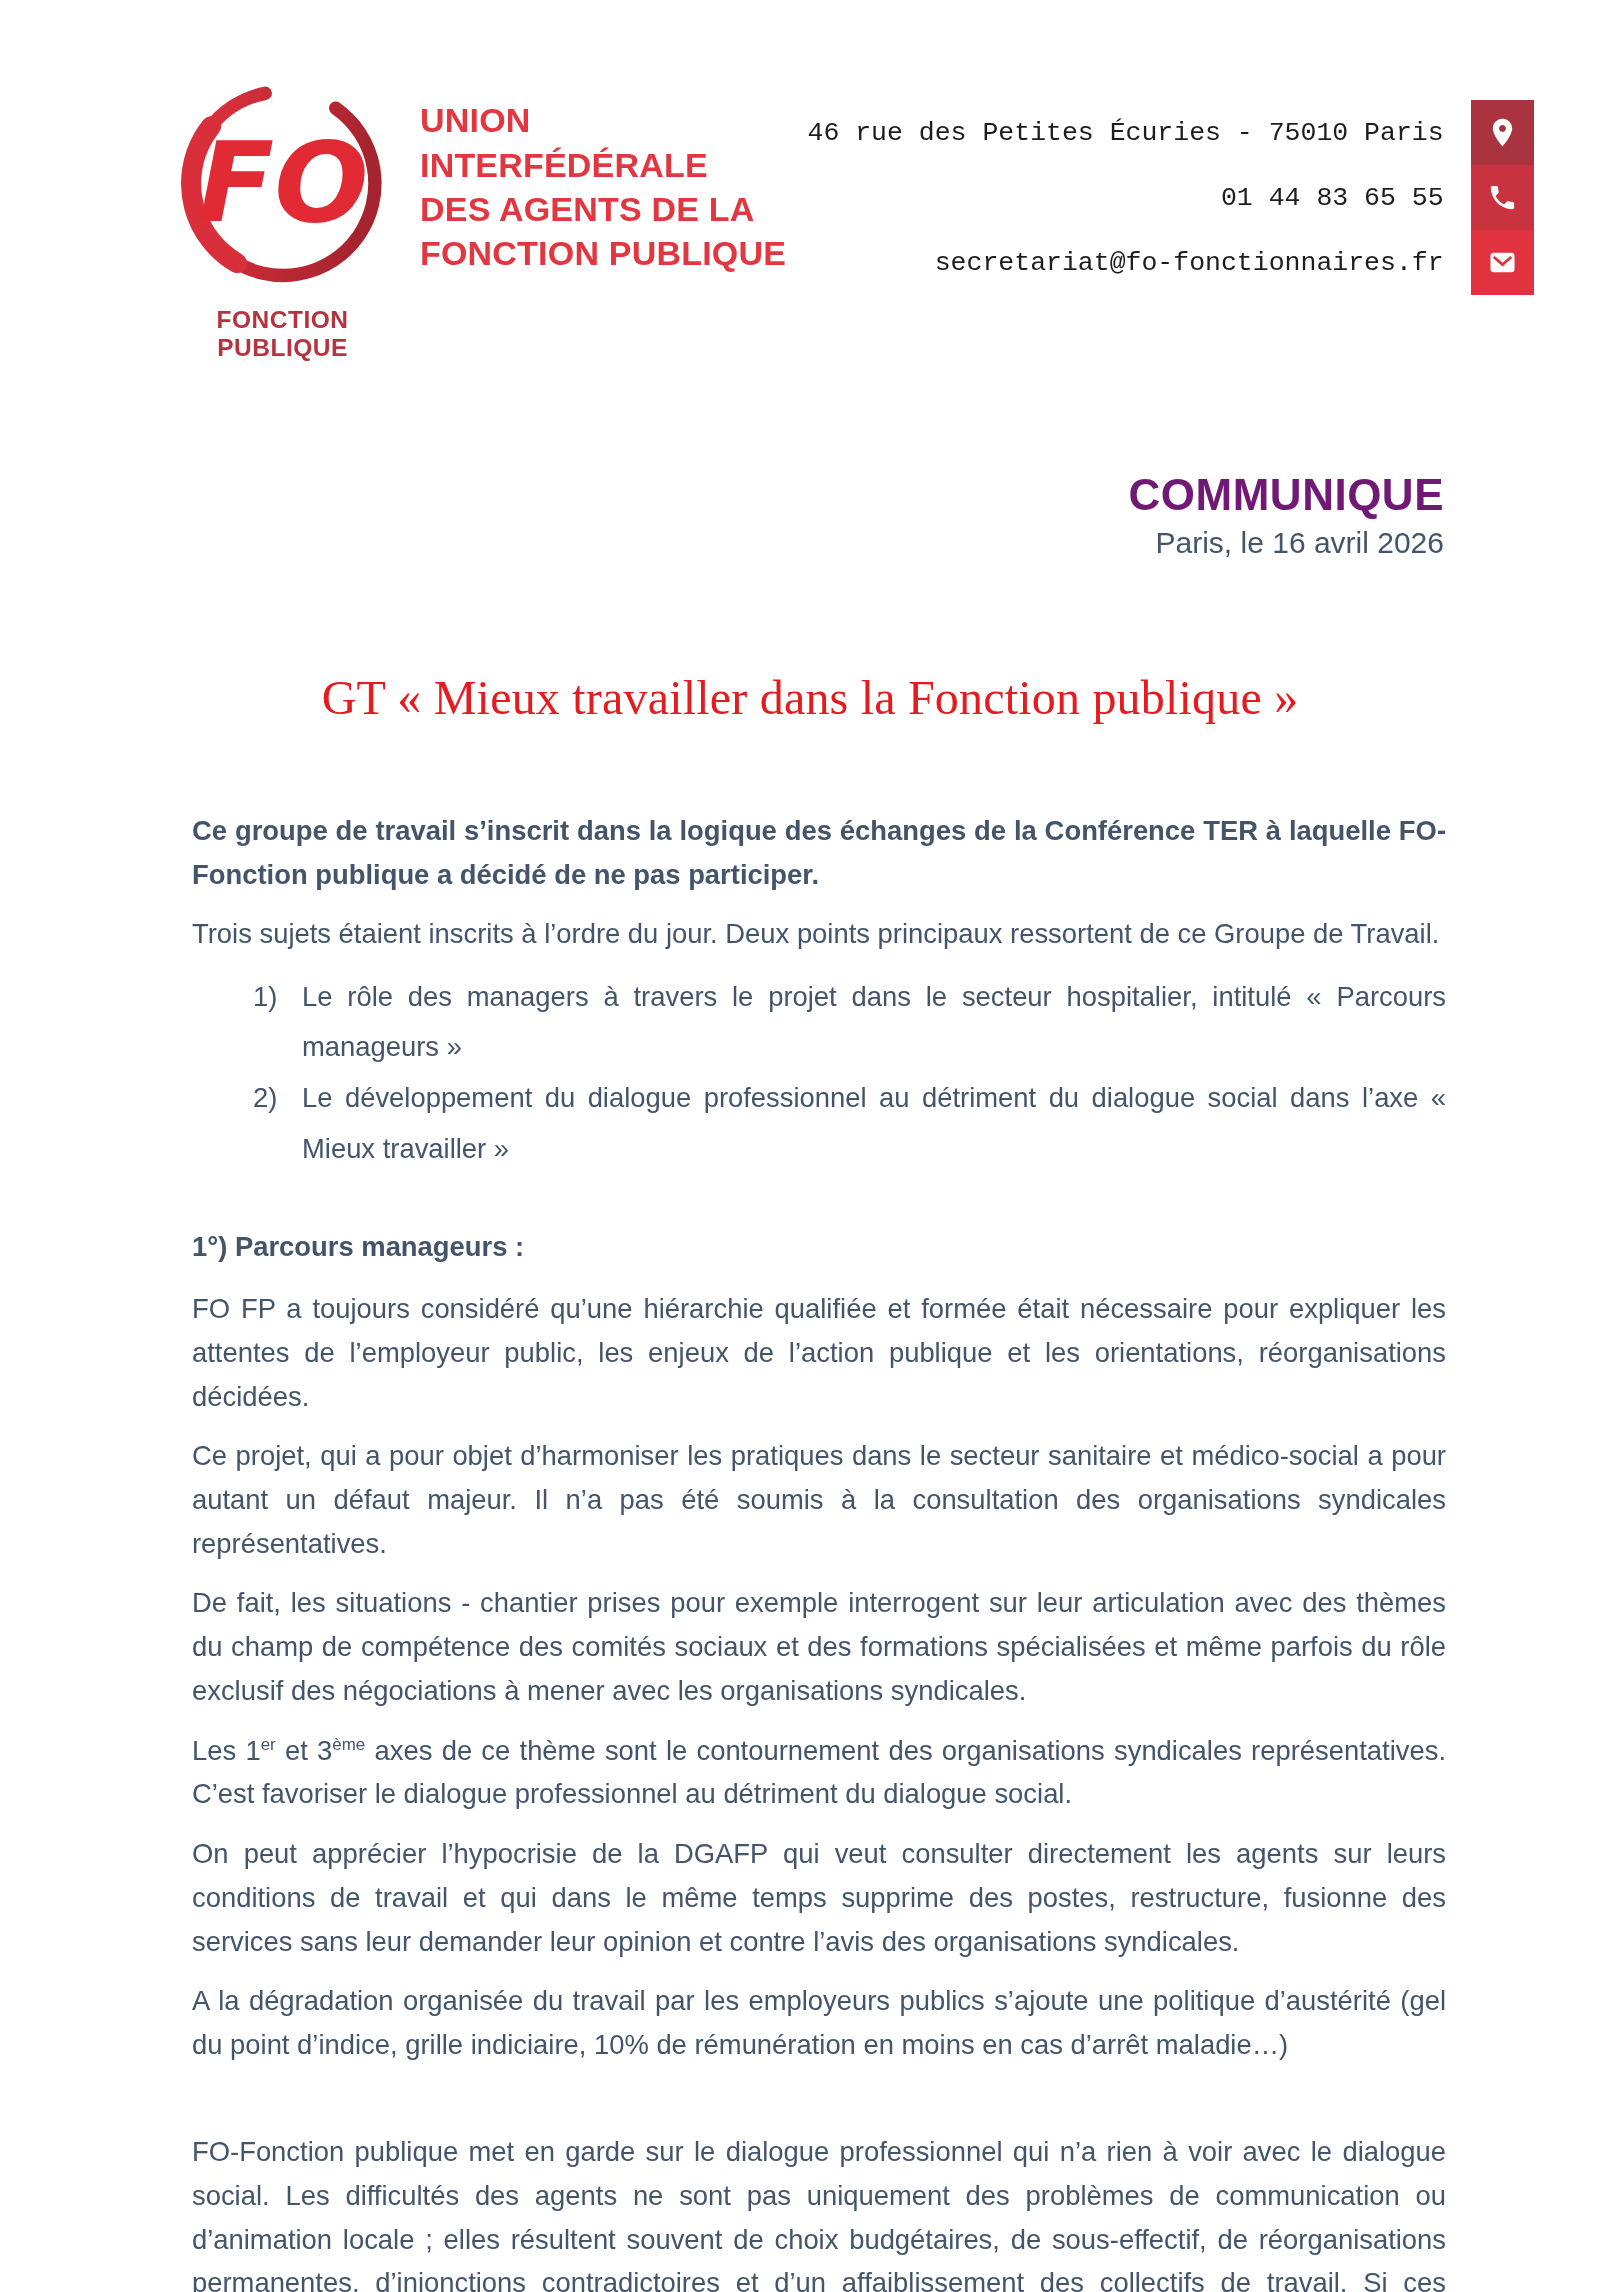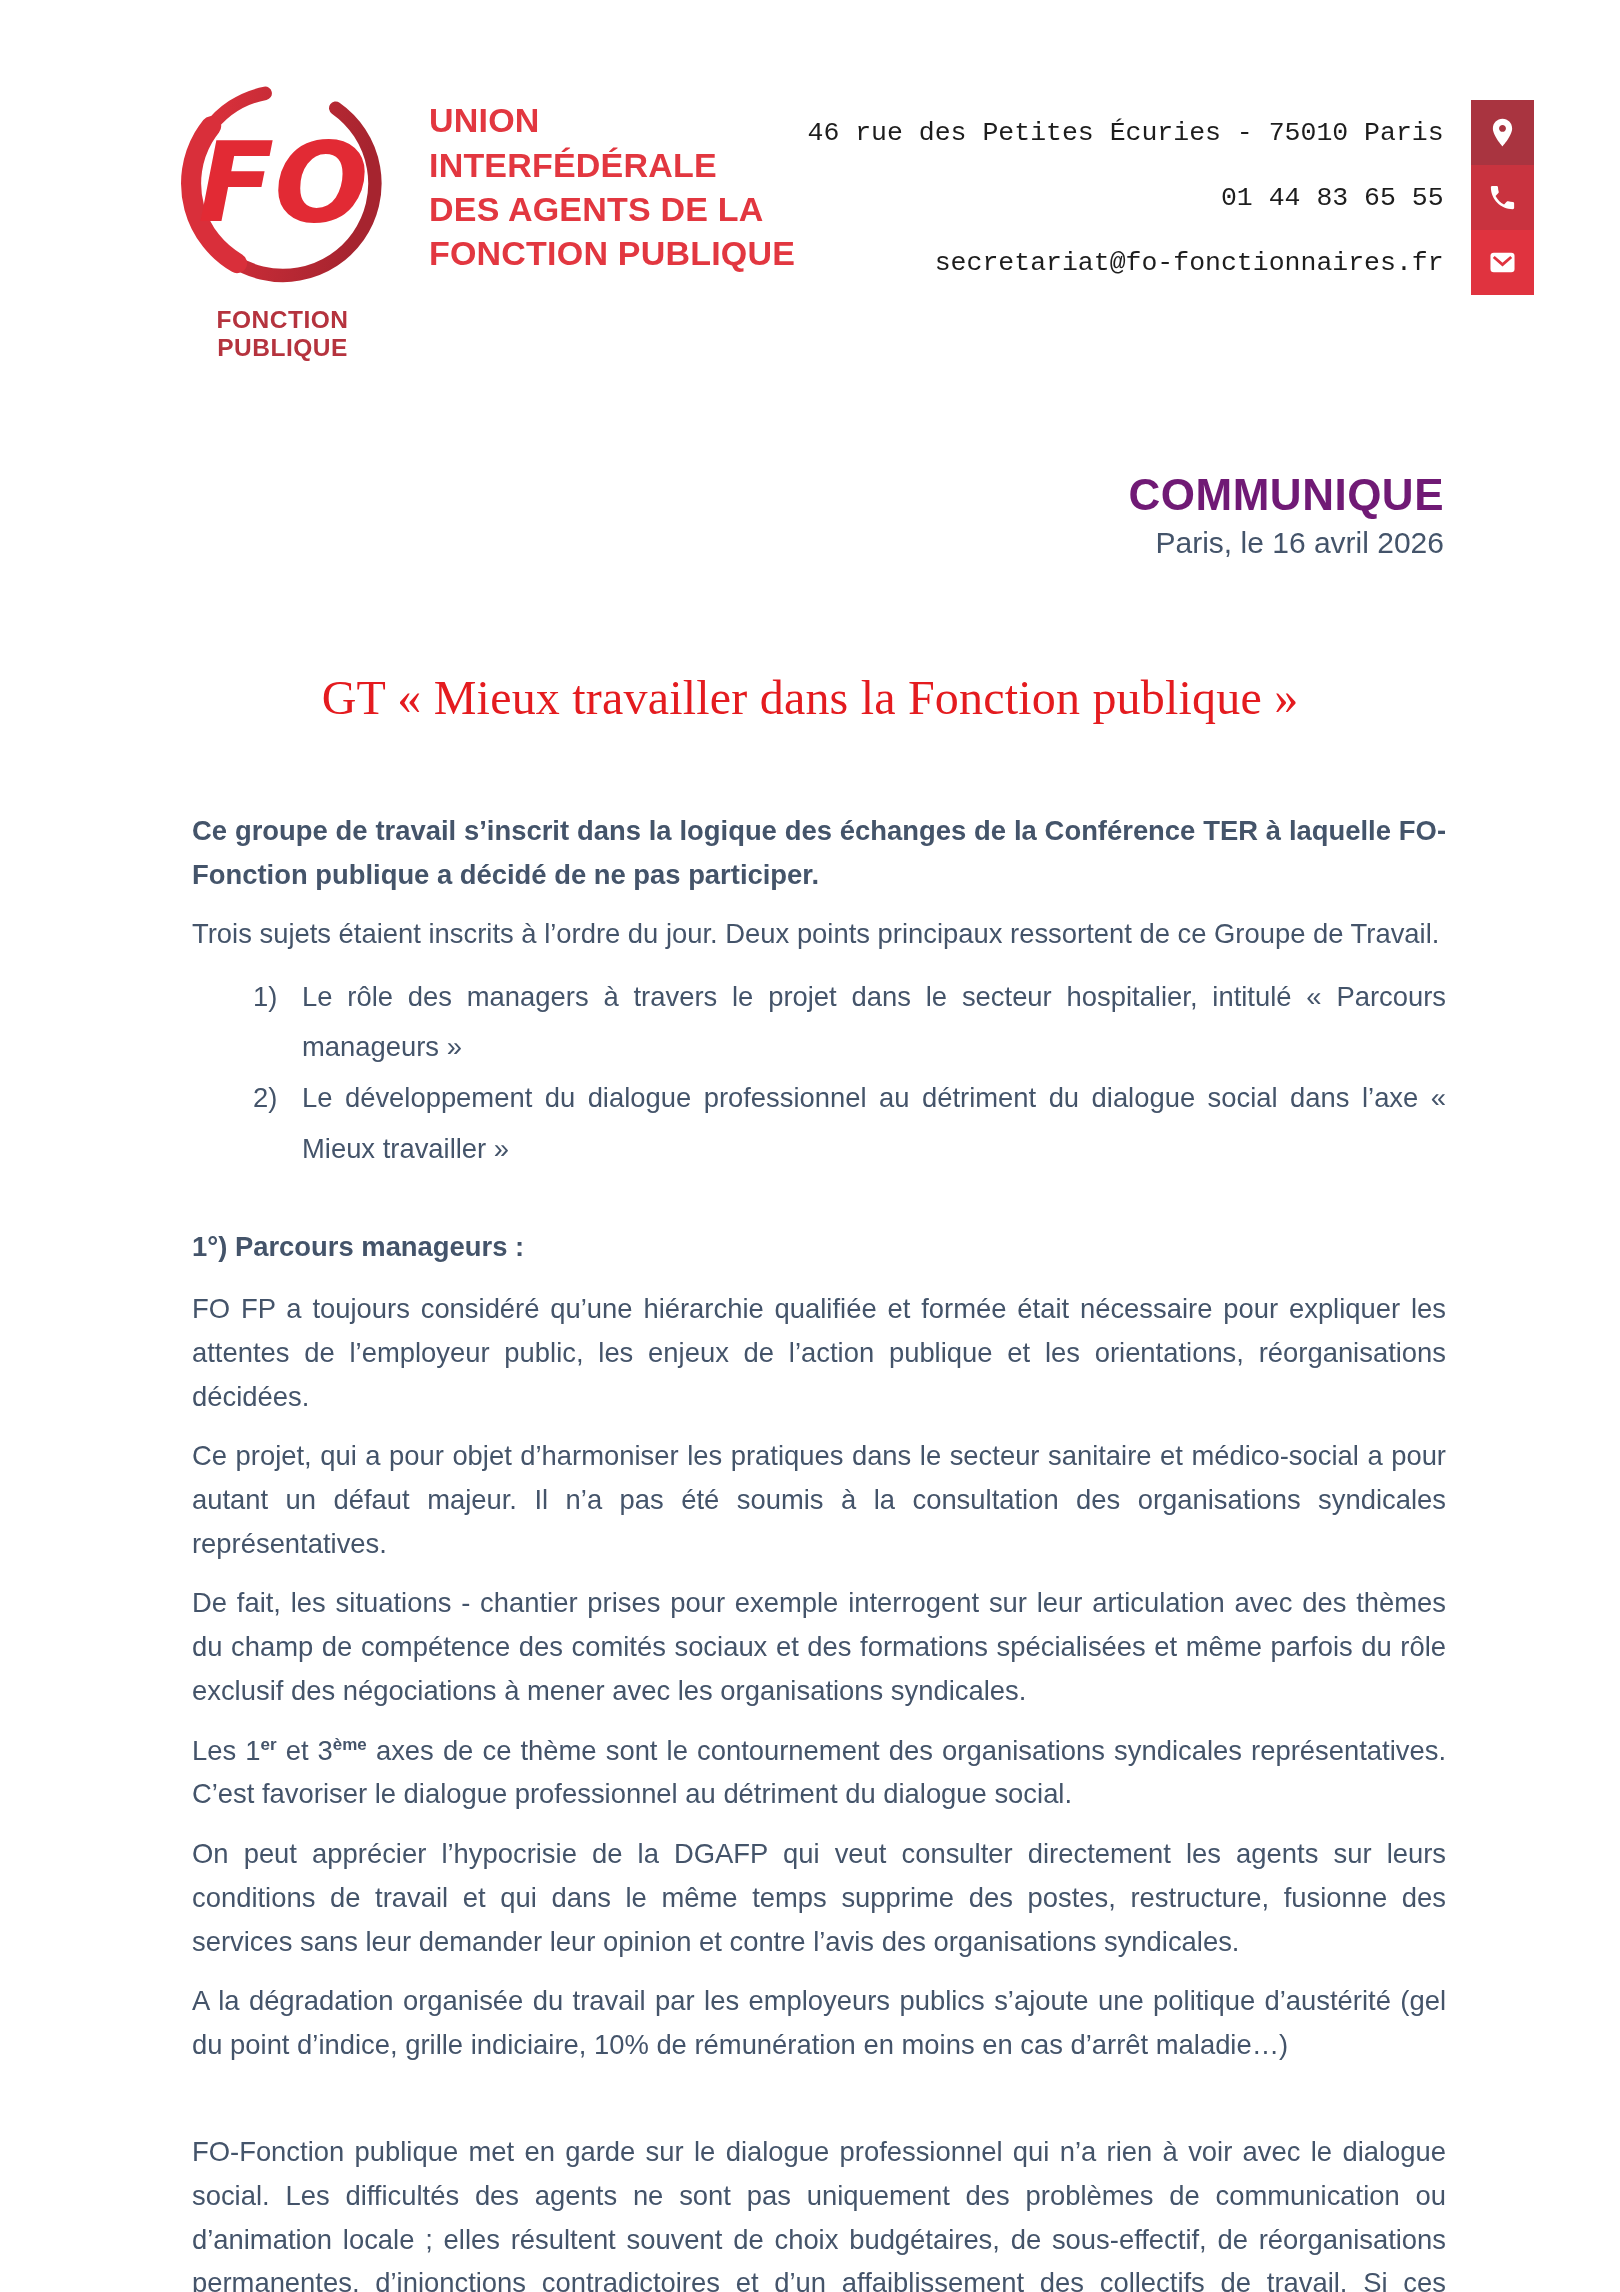--- a/index.html
+++ b/index.html
@@ -6,21 +6,21 @@
   body{
     width:1620px; min-height:2293px; background:#ffffff;
     display:flex; flex-direction:column;
     font-family:"Liberation Sans", sans-serif;
     -webkit-font-smoothing:antialiased;
   }
   
   .header{display:flex; align-items:flex-start; padding:71px 86px 0 165px;}
   .logo-col{width:235px; flex:0 0 auto; text-align:center;}
   .logo-caption{margin-top:5.9px; font-size:24.5px; font-weight:bold; letter-spacing:0.5px; color:#b5333e;}
-  .org-block{margin-left:29px; padding-top:27.4px; line-height:1.3;}
+  .org-block{margin-left:20px; padding-top:27.4px; line-height:1.3;}
   .org-line{font-size:34px; font-weight:bold; color:#e23740; letter-spacing:0.2px;}
   .org-line-alt{font-size:34px; font-weight:bold; color:#b5333e; letter-spacing:0.2px;}
   .contact{margin-left:auto; display:flex; align-items:flex-start; padding-top:29px;}
   .contact-texts{display:flex; flex-direction:column; text-align:right; margin-right:27.4px;font-family:Liberation Mono, monospace;}
   .contact-row{height:65px; display:flex; align-items:center; justify-content:flex-end;
                font-size:26.5px; color:#1d1d1d; white-space:nowrap;}
   .icon-strip{display:flex; flex-direction:column;}
   .icon-sq{width:63px; height:65px; display:flex; align-items:center; justify-content:center;}
   .sq-location{background:#a93440;}
   .sq-phone{background:#c9333f;}
@@ -34,21 +34,21 @@
   
   .doc-body{padding:0 174px 0 192px; color:#44546a; font-size:27.4px; line-height:1.6; text-align:justify;}
   .doc-body .intro{margin:84px 0 15.7px; font-weight:bold;}
   .para{margin:0 0 15.7px;}
   .num-list{margin:5.9px 0 13.7px; padding-left:61px;}
   .num-item{display:flex; line-height:1.85;}
   .num-item .num{flex:0 0 49px;}
   .num-item .txt{flex:1; text-align:justify;}
   .section-heading{margin:51px 0 17.6px; font-weight:bold; text-align:left;}
   .closing{margin-top:63px;}
-  sup{font-size:62%; line-height:0;font-weight:bold;}
+  sup{font-size:62%; line-height:0;}
 </style>
 </head>
 <body>
 
 <div class="header">
 
   <div class="logo-col">
     <span>
       <svg width="230" height="225" viewBox="0 0 235 235">
         <defs>

